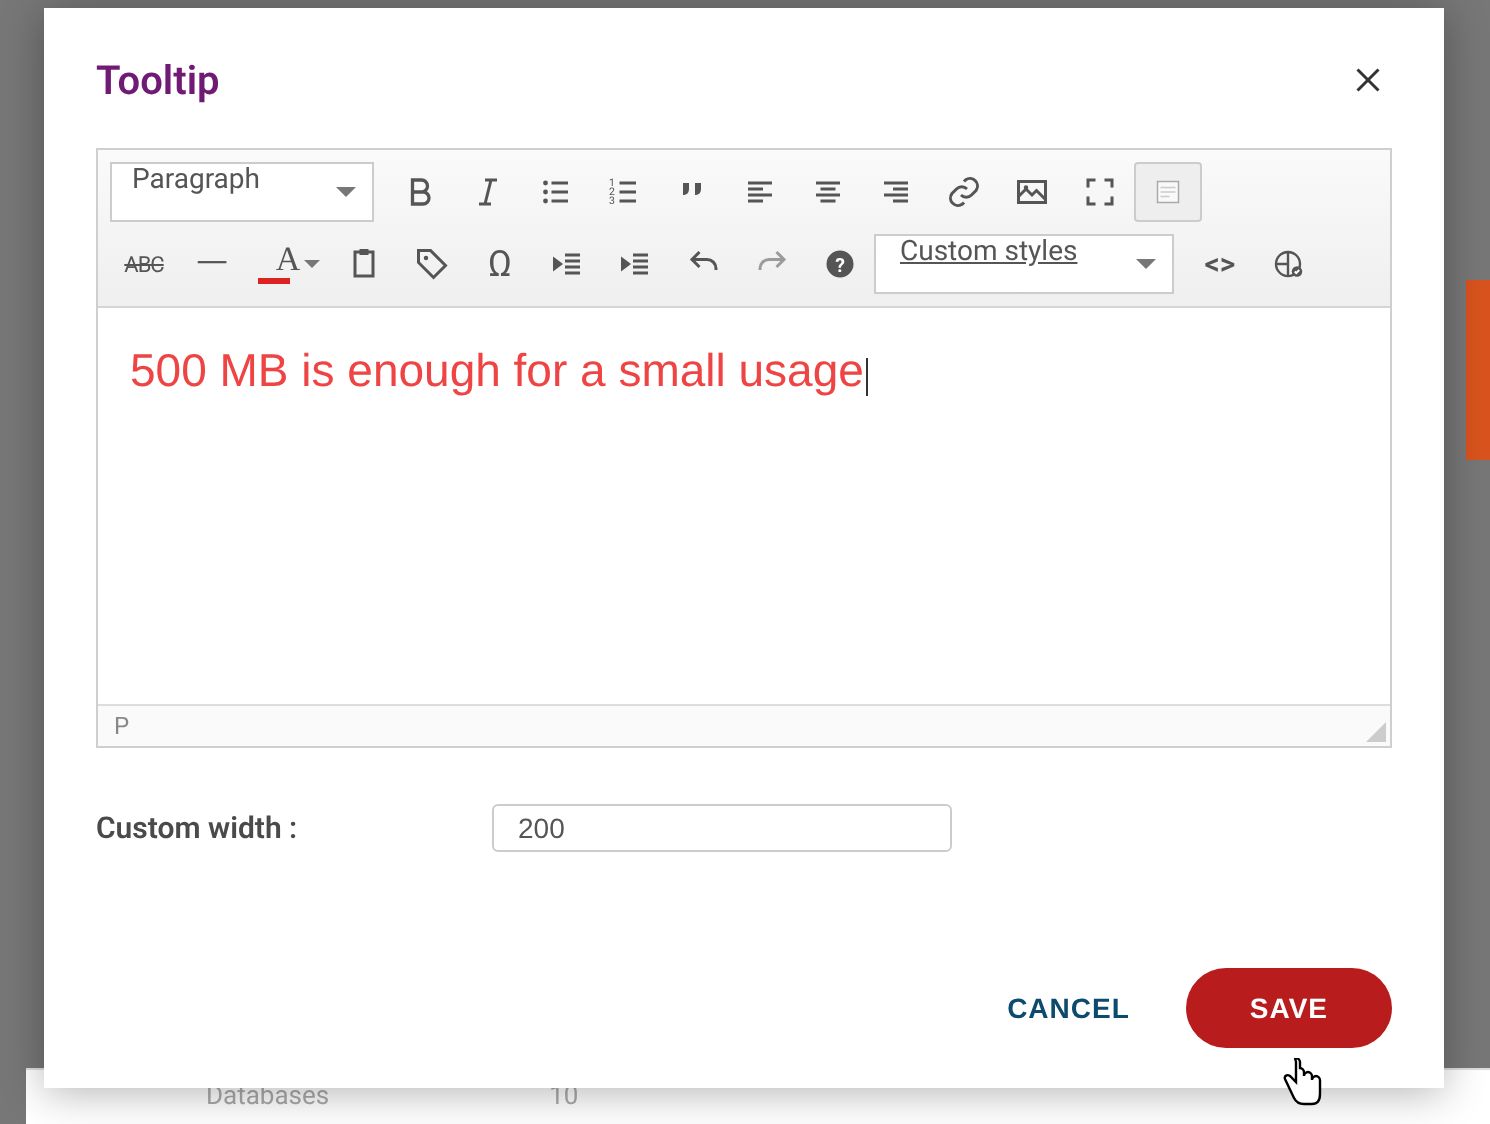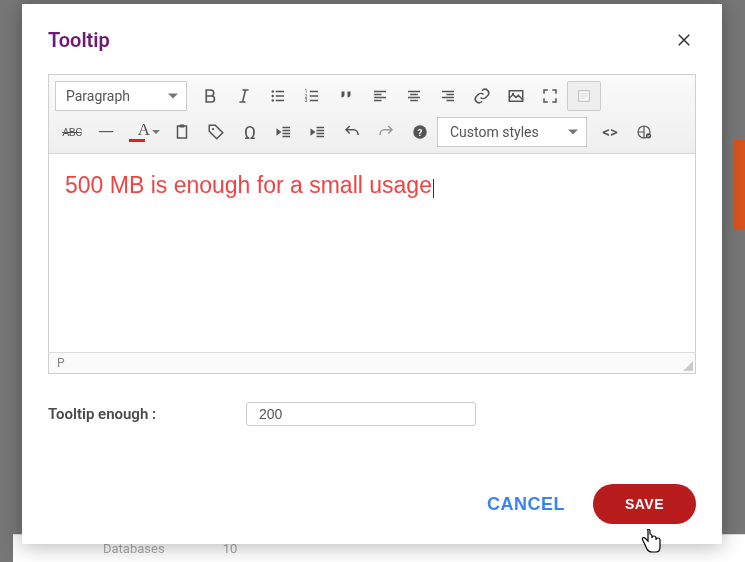--- a/index.html
+++ b/index.html
@@ -23,21 +23,21 @@
       right: 0;
       height: 28px;
       background: #fff;
       border-top: 1px solid #ddd;
       display: flex;
       align-items: center;
       color: #aaa;
       font-size: 13px;
       padding-left: 90px;
     }
-    .bg-row span:nth-child(2) { margin-left: 58px; }
+    .bg-row span:nth-child(2) { margin-left: 110px; }
     .bg-orange {
       position: absolute;
       right: 0;
       top: 140px;
       width: 12px;
       height: 90px;
       background: #d9531e;
     }
     .modal {
       position: absolute;
@@ -88,21 +88,21 @@
     .toolbar-row + .toolbar-row { margin-top: 6px; }
     .tb-select {
       border: 1px solid #ccc;
       background: #fff;
       height: 30px;
       padding: 0 28px 0 10px;
       font-size: 14px;
       color: #555;
       position: relative;
       display: inline-flex;
-      align-items: center;
+      align-items: flex-start;
       cursor: pointer;
       margin-right: 6px;
     }
     .tb-select .caret {
       position: absolute;
       right: 8px;
       top: 50%;
       transform: translateY(-50%);
       width: 0; height: 0;
       border-left: 5px solid transparent;
@@ -118,21 +118,21 @@
       cursor: pointer;
       color: #555;
       border-radius: 2px;
       flex-shrink: 0;
     }
     .tb-btn.active {
       background: #eee;
       border: 1px solid #ccc;
     }
     .tb-btn svg { width: 18px; height: 18px; fill: #555; }
-    .tb-select.custom { width: 150px; padding-left: 12px; }
+    .tb-select.custom { width: 150px; padding-left: 12px; text-decoration: underline; }
     .editor-area {
       min-height: 198px;
       padding: 18px 16px;
       font-family: Liberation Sans, sans-serif;
       font-size: 23px;
       color: #ef4444;
     }
     .cursor {
       display: inline-block;
       width: 1px;
@@ -189,24 +189,24 @@
       display: flex;
       justify-content: flex-end;
       align-items: center;
       gap: 28px;
       padding: 20px 26px 20px 26px;
       margin-top: auto;
     }
     .btn-cancel {
       background: transparent;
       border: none;
-      color: #3b82f6;
+      color: #0c4a6e;
       font-weight: 700;
       letter-spacing: 0.5px;
-      font-size: 18px;
+      font-size: 14px;
       cursor: pointer;
     }
     .btn-save {
       background: #b91c1c;
       border: none;
       color: #fff;
       font-weight: 700;
       letter-spacing: 0.5px;
       font-size: 14px;
       cursor: pointer;
@@ -406,21 +406,21 @@
 
     <div class="editor-area"><span>500 MB is enough for a small usage</span><span class="cursor"></span></div>
 
     <div class="path-bar">
       <span>P</span>
       <div class="resize-grip"></div>
     </div>
   </div>
 
   <div class="field-row">
-    <div class="field-label">Tooltip enough :</div>
+    <div class="field-label">Custom width :</div>
     <input class="field-input" type="text" value="200" style="">
   </div>
 
   <div class="modal-footer">
     <button class="btn-cancel">CANCEL</button>
     <button class="btn-save">SAVE</button>
   </div>
 </div>
 
 <svg class="pointer-cursor" width="22" height="26" viewBox="0 0 22 26">

